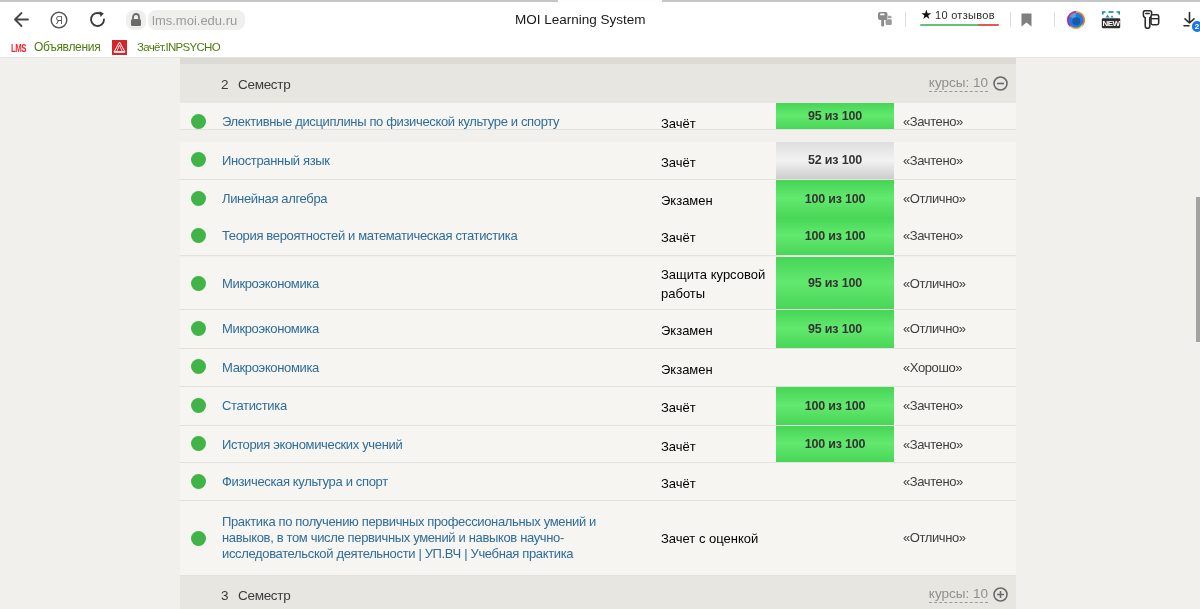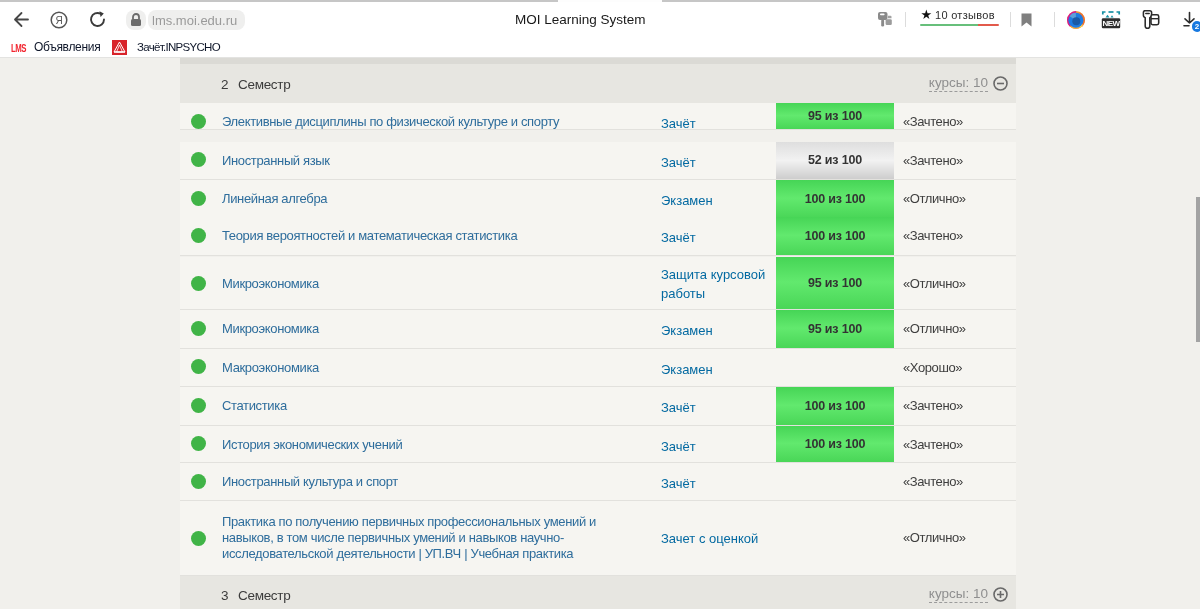--- a/index.html
+++ b/index.html
@@ -17,35 +17,35 @@
 .chip { position:absolute; background:#efefee; border-radius:8px; }
 #lockchip { left:126px; top:10px; width:20px; height:20px; }
 #urlpill { left:148px; top:10px; width:97px; height:20px; }
 #urltext { position:absolute; left:152px; top:13px; font-size:13px; color:#9a9a9a; }
 .vdiv { position:absolute; top:12px; width:1px; height:15px; background:#dcdcdc; }
 #revtext { position:absolute; left:935px; top:9px; font-size:11px; letter-spacing:0.3px; color:#2d2d2d; }
 #revbar { position:absolute; left:920px; top:23.8px; width:79px; height:2.5px; border-radius:2px; background:linear-gradient(90deg,#67bf7b 0%,#67bf7b 74%,#e25a4b 74%,#e25a4b 100%); }
 #star { position:absolute; left:920.5px; top:7px; font-size:13px; color:#111; }
 #dlbadge { position:absolute; left:1191.5px; top:21px; width:10.8px; height:10.8px; border-radius:50%; background:#1779e0; color:#fff; font-size:8px; font-weight:bold; text-align:center; line-height:11px; }
 #lms-logo { position:absolute; left:11px; top:42.5px; font-size:10px; font-weight:bold; color:#f22630; transform:scaleX(0.78); transform-origin:left; letter-spacing:-0.6px; }
-.bm-txt { position:absolute; top:40px; font-size:12px; letter-spacing:-0.3px; color:#0f172a; }
+.bm-txt { position:absolute; top:40px; font-size:12px; letter-spacing:-0.3px; color:#4d7c0f; }
 #inpico { position:absolute; left:112px; top:40px; width:15px; height:15px; background:#d8232a; }
 
 
 #tbl { position:absolute; left:180px; top:58px; width:836px; }
 .strip { position:absolute; left:0; top:0; width:836px; height:6px; background:#dbdad5; }
 .band { position:absolute; left:0; width:836px; background:#e7e6e1; }
 .band .num { position:absolute; left:41px; font-size:13.5px; color:#3b3b3b; }
 .band .sem { position:absolute; left:58px; font-size:13.5px; letter-spacing:-0.3px; color:#3b3b3b; }
 .kursy { position:absolute; font-size:13.5px; color:#8f8f8f; border-bottom:1px dashed #9b9b9b; padding-bottom:1px;text-align:right; }
 .circ { position:absolute; width:15px; height:15px; }
 .row { position:absolute; left:0; width:836px; background:#f6f5f1; border-bottom:1px solid #e2e1dd; }
 .dot { position:absolute; left:11px; width:15px; height:15px; border-radius:50%; background:#40b447; }
 .crs { position:absolute; left:42px; font-size:13px; letter-spacing:-0.35px; color:#2e6d9c; line-height:16px; }
-.exm { position:absolute; left:481px; font-size:13px; color:#0369a1; line-height:19px; }
+.exm { position:absolute; left:481px; font-size:13px; color:#000000; line-height:19px; }
 .bdg { position:absolute; left:596px; width:118px; top:0; bottom:0; text-align:center; font-size:12.5px; letter-spacing:-0.2px; font-weight:bold; color:#333; display:flex; align-items:center; justify-content:center; }
 .bdg.g { background:linear-gradient(180deg,#46d556 0%,#62e96e 48%,#49d657 100%); }
 .bdg.y { background:linear-gradient(180deg,#e8dd2e 0%,#f6ef64 50%,#e3d827 100%); }
 .bdg.s { background:linear-gradient(180deg,#dedede 0%,#f2f2f2 50%,#cdcdcd 100%); }
 .grd { position:absolute; left:723px; font-size:13px; letter-spacing:-0.4px; color:#3e3e3e; }
 #sbthumb { position:absolute; left:1196px; top:197px; width:4px; height:145px; background:#a3a3a3; }
 </style>
 </head>
 <body>
 <div id="stage">
@@ -209,21 +209,21 @@
     </div>
     <div class="row" style="top:367.7px;height:37.3px;">
       <div class="dot" style="top:10.5px"></div>
       <div class="crs" style="top:11px">История экономических учений</div>
       <div class="exm" style="top:11px">Зачёт</div>
       <div class="bdg g">100 из 100</div>
       <div class="grd" style="top:11px">«Зачтено»</div>
     </div>
     <div class="row" style="top:405px;height:37.5px;">
       <div class="dot" style="top:10.5px"></div>
-      <div class="crs" style="top:11px">Иностранный культура и спорт</div>
+      <div class="crs" style="top:11px">Физическая культура и спорт</div>
       <div class="exm" style="top:11px">Зачёт</div>
       <div class="grd" style="top:11px">«Зачтено»</div>
     </div>
     <div class="row" style="top:442.5px;height:75.3px;">
       <div class="dot" style="top:30px"></div>
       <div class="crs" style="top:13.5px">Практика по получению первичных профессиональных умений и<br>навыков, в том числе первичных умений и навыков научно-<br>исследовательской деятельности | УП.ВЧ | Учебная практика</div>
       <div class="exm" style="top:28.5px">Зачет с оценкой</div>
       <div class="grd" style="top:29px">«Отлично»</div>
     </div>
 

